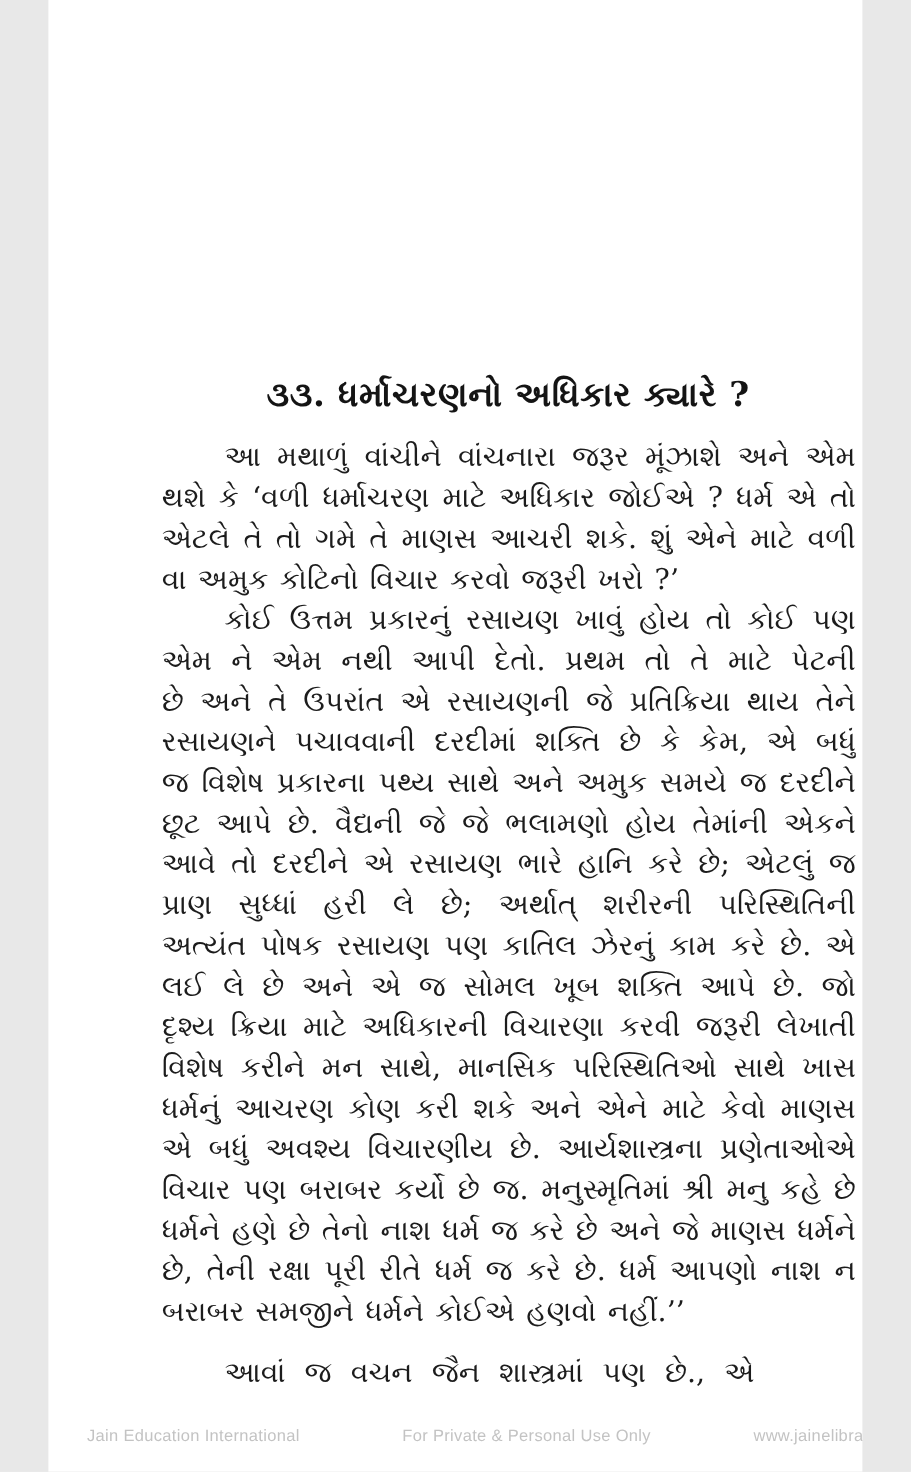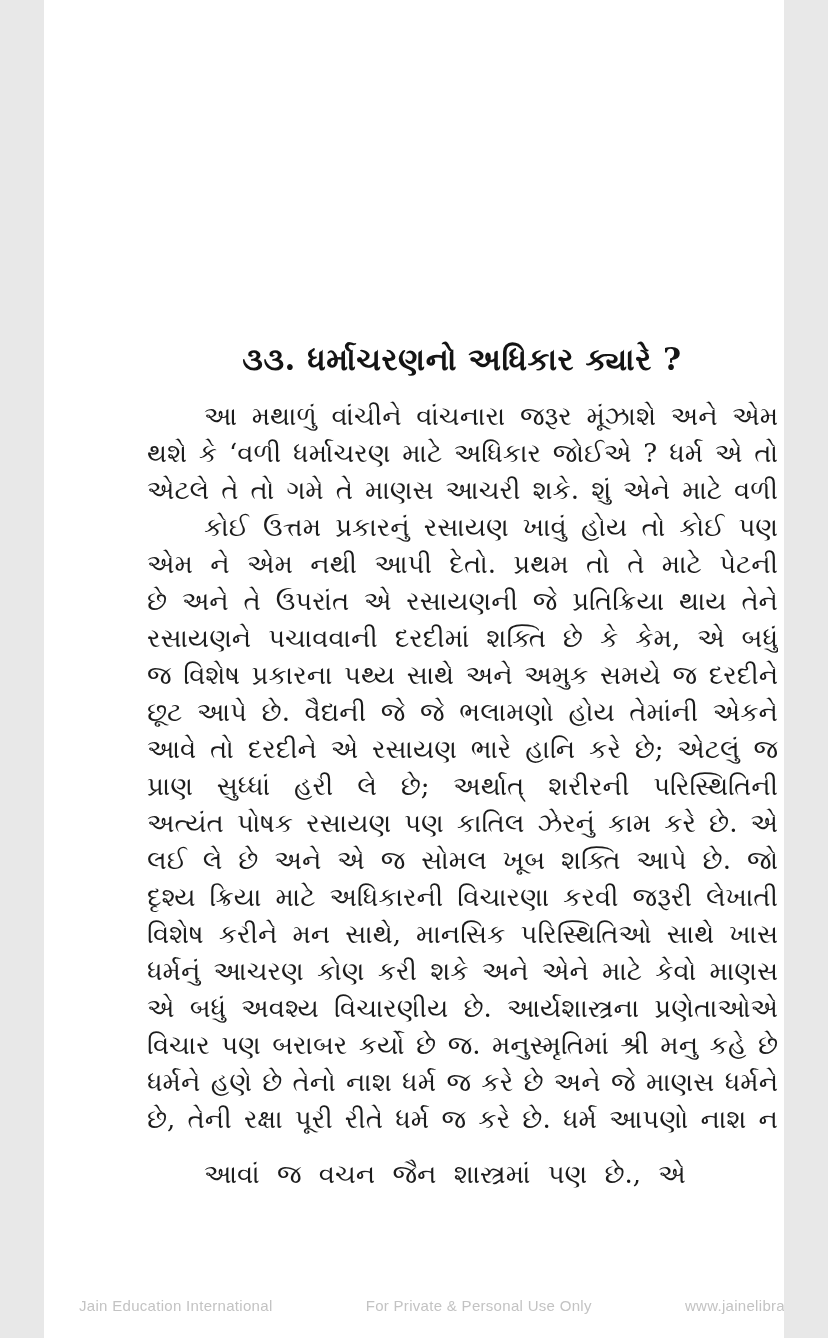--- a/index.html
+++ b/index.html
@@ -87,40 +87,42 @@
 <div class="page">
 
   <h1 class="title">૩૩. ધર્માચરણનો અધિકાર ક્યારે ?</h1>
 
   <div class="body-text">
 
     <div class="para">
       <div class="line first">આ મથાળું વાંચીને વાંચનારા જરૂર મૂંઝાશે અને એમ પૂછવા તત્પર</div>
       <div class="line">થશે કે ‘વળી ધર્માચરણ માટે અધિકાર જોઈએ ? ધર્મ એ તો ઉત્તમ વસ્તુ છે.</div>
       <div class="line">એટલે તે તો ગમે તે માણસ આચરી શકે. શું એને માટે વળી કોઈ વયમર્યાદા</div>
+      <div class="line last">વા અમુક કોટિનો વિચાર કરવો જરૂરી ખરો ?’</div>
     </div>
 
     <div class="para">
       <div class="line first">કોઈ ઉત્તમ પ્રકારનું રસાયણ ખાવું હોય તો કોઈ પણ વૈદ્ય રોગીને તે</div>
       <div class="line">એમ ને એમ નથી આપી દેતો. પ્રથમ તો તે માટે પેટની શુદ્ધિની જરૂર બતાવે</div>
       <div class="line">છે અને તે ઉપરાંત એ રસાયણની જે પ્રતિક્રિયા થાય તેને સહન કરવાની વા</div>
       <div class="line">રસાયણને પચાવવાની દરદીમાં શક્તિ છે કે કેમ, એ બધું જોઈ-તપાસી પછી</div>
       <div class="line">જ વિશેષ પ્રકારના પથ્ય સાથે અને અમુક સમયે જ દરદીને રસાયણ ખાવાની</div>
       <div class="line">છૂટ આપે છે. વૈદ્યની જે જે ભલામણો હોય તેમાંની એકને પણ ઉલ્લંઘવામાં</div>
       <div class="line">આવે તો દરદીને એ રસાયણ ભારે હાનિ કરે છે; એટલું જ નહીં, પણ તેના</div>
       <div class="line">પ્રાણ સુધ્ધાં હરી લે છે; અર્થાત્ શરીરની પરિસ્થિતિની યોગ્યતા મેળવ્યા વિના</div>
       <div class="line">અત્યંત પોષક રસાયણ પણ કાતિલ ઝેરનું કામ કરે છે. એ જ સોમલ જીવ</div>
       <div class="line">લઈ લે છે અને એ જ સોમલ ખૂબ શક્તિ આપે છે. જો આવી સ્થૂળ અને</div>
       <div class="line">દૃશ્ય ક્રિયા માટે અધિકારની વિચારણા કરવી જરૂરી લેખાતી હોય, તો જેનો</div>
       <div class="line">વિશેષ કરીને મન સાથે, માનસિક પરિસ્થિતિઓ સાથે ખાસ સંબંધ છે તેવા</div>
       <div class="line">ધર્મનું આચરણ કોણ કરી શકે અને એને માટે કેવો માણસ અયોગ્ય મનાય—</div>
       <div class="line">એ બધું અવશ્ય વિચારણીય છે. આર્યશાસ્ત્રના પ્રણેતાઓએ આ બાબત</div>
       <div class="line">વિચાર પણ બરાબર કર્યો છે જ. મનુસ્મૃતિમાં શ્રી મનુ કહે છે કે—‘‘જે માણસ</div>
       <div class="line">ધર્મને હણે છે તેનો નાશ ધર્મ જ કરે છે અને જે માણસ ધર્મને બરાબર પાળે</div>
       <div class="line">છે, તેની રક્ષા પૂરી રીતે ધર્મ જ કરે છે. ધર્મ આપણો નાશ ન કરી નાખે એમ</div>
+      <div class="line last">બરાબર સમજીને ધર્મને કોઈએ હણવો નહીં.’’</div>
     </div>
 
     <div class="para gap-before">
       <div class="line first last wide-spacing">આવાં જ વચન જૈન શાસ્ત્રમાં પણ છે., એ શાસ્ત્રકારો પોતાના</div>
     </div>
 
   </div>
 
   <div class="footer">
     <span class="left">Jain Education International</span>

